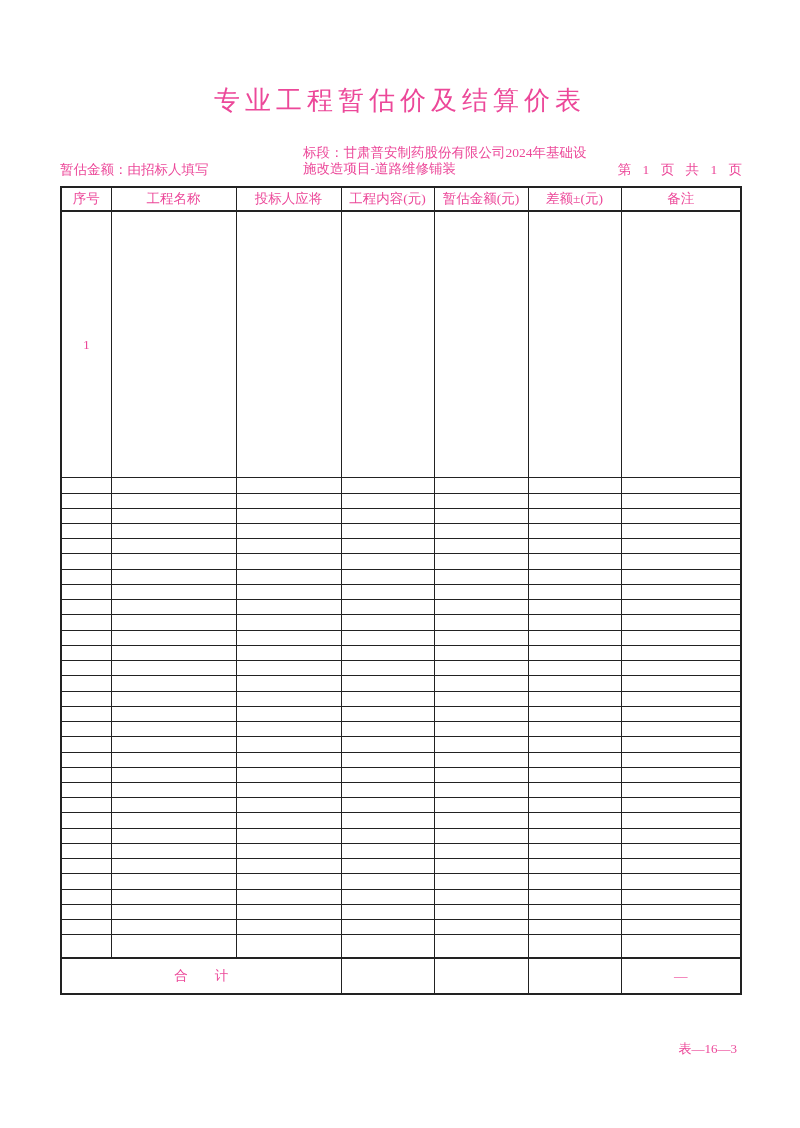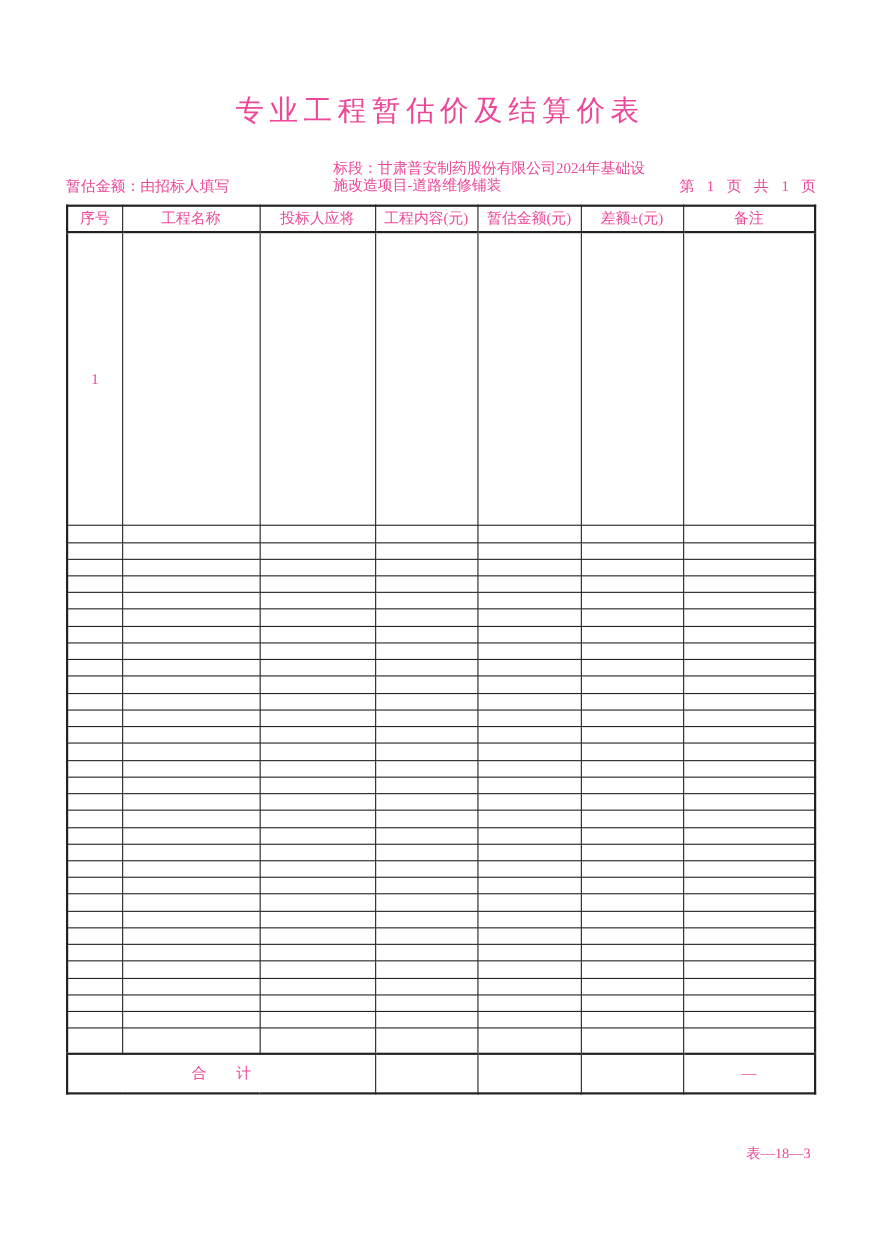--- a/index.html
+++ b/index.html
@@ -417,15 +417,15 @@
         <td colspan="3">合　　计</td>
         <td></td>
         <td></td>
         <td></td>
         <td>—</td>
       </tr>
     </tfoot>
   </table>
 
 
-  <div class="form-code">表—18—3</div>
+  <div class="form-code">表—16—3</div>
 
 </div>
 
 </body></html>

